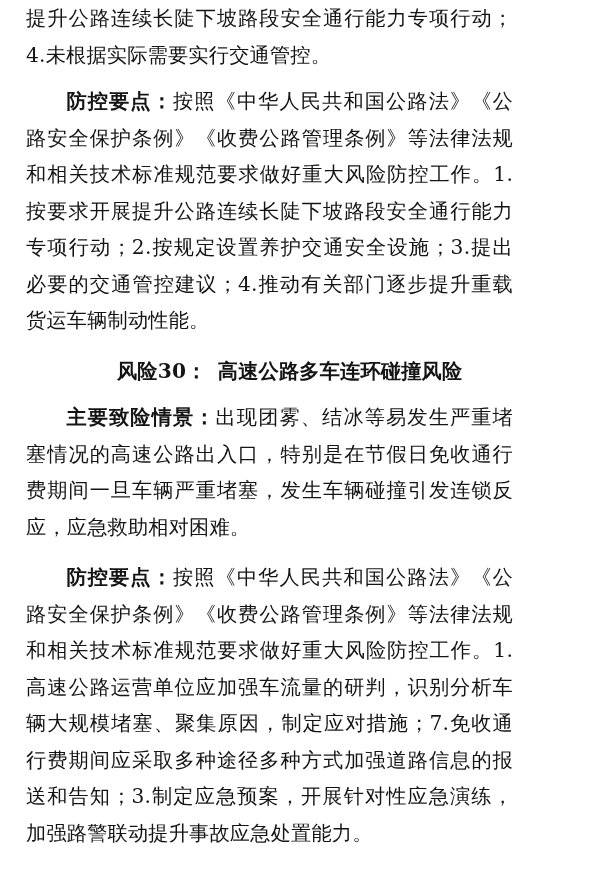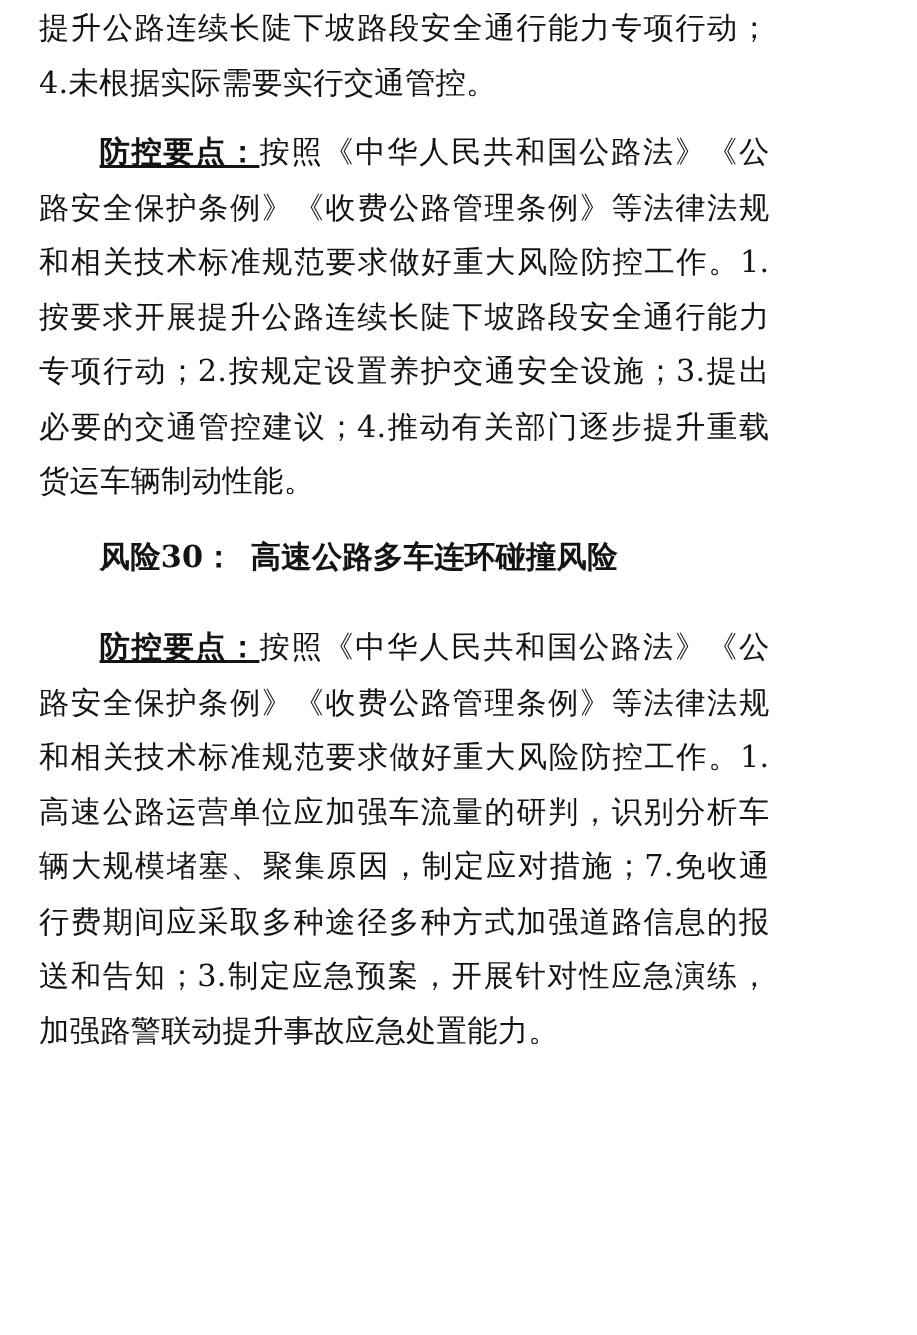--- a/index.html
+++ b/index.html
@@ -27,29 +27,29 @@
     text-align: justify;
     text-justify: inter-ideograph;
     margin: 0;
     letter-spacing: 0.2px;
   }
   .indent {
     text-indent: 2em;
   }
   .lead {
     font-weight: bold;
-    text-decoration: underline;
   }
   .heading {
     font-size: 20.2px;
     line-height: 36.5px;
     font-weight: bold;
     margin: 0;
     text-indent: 2em;
     letter-spacing: 0.2px;
+    text-align: center;
   }
   .heading .risk-no {
     margin-right: 0.55em;
   }
   .gap-sm { height: 10px; }
   .gap-md { height: 14px; }
 </style>
 </head>
 <body>
 
@@ -60,20 +60,21 @@
   <div class="gap-sm"></div>
 
   <p class="para indent"><span class="lead">防控要点：</span><span>按照《中华人民共和国公路法》《公路安全保护条例》《收费公路管理条例》等法律法规和相关技术标准规范要求做好重大风险防控工作。1.按要求开展提升公路连续长陡下坡路段安全通行能力专项行动；2.按规定设置养护交通安全设施；3.提出必要的交通管控建议；4.推动有关部门逐步提升重载货运车辆制动性能。</span></p>
 
   <div class="gap-md"></div>
 
   <p class="heading"><span class="risk-no">风险30：</span><span>高速公路多车连环碰撞风险</span></p>
 
   <div class="gap-sm"></div>
 
+  <p class="para indent"><span class="lead">主要致险情景：</span><span>出现团雾、结冰等易发生严重堵塞情况的高速公路出入口，特别是在节假日免收通行费期间一旦车辆严重堵塞，发生车辆碰撞引发连锁反应，应急救助相对困难。</span></p>
 
   <div class="gap-md"></div>
 
   <p class="para indent"><span class="lead">防控要点：</span><span>按照《中华人民共和国公路法》《公路安全保护条例》《收费公路管理条例》等法律法规和相关技术标准规范要求做好重大风险防控工作。1.高速公路运营单位应加强车流量的研判，识别分析车辆大规模堵塞、聚集原因，制定应对措施；7.免收通行费期间应采取多种途径多种方式加强道路信息的报送和告知；3.制定应急预案，开展针对性应急演练，加强路警联动提升事故应急处置能力。</span></p>
 
   <div class="gap-md"></div>
 
 
   <div class="gap-sm"></div>
 

